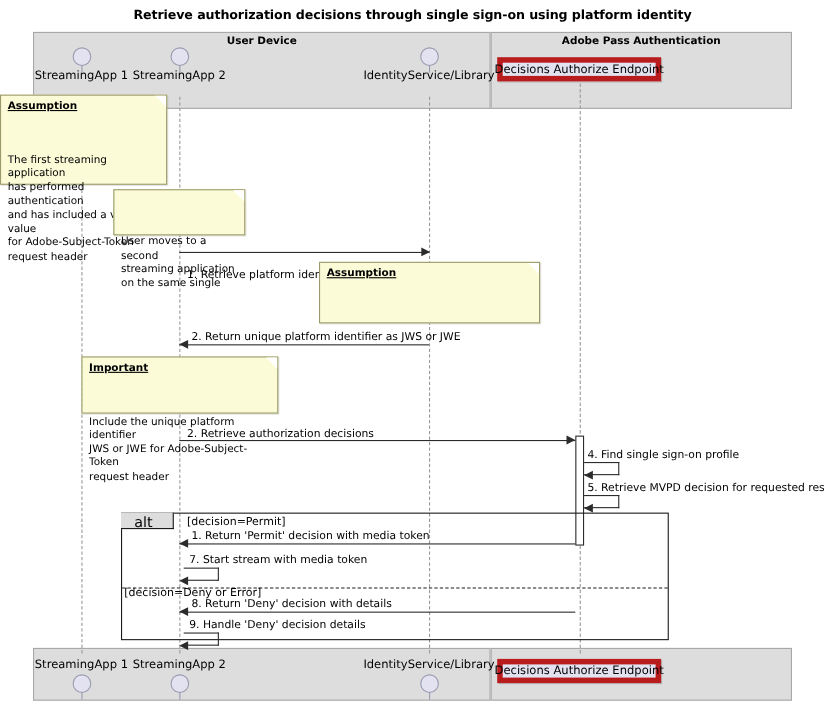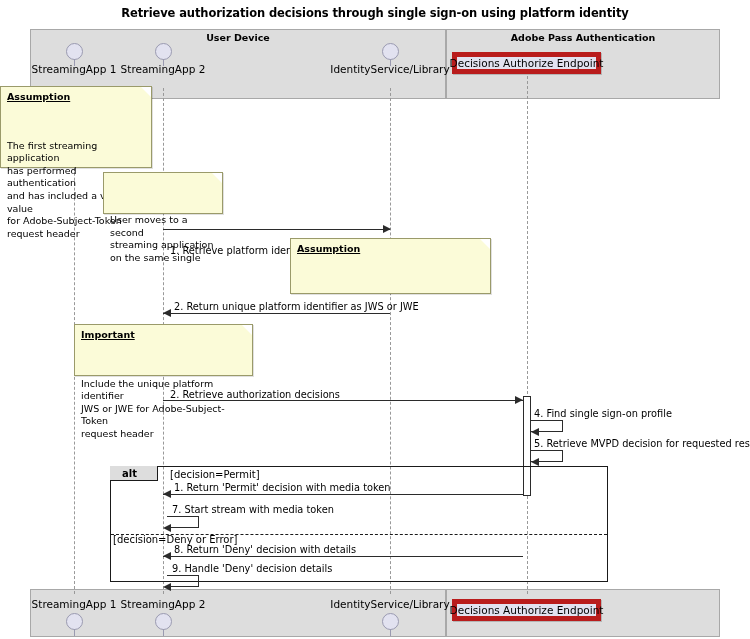--- a/index.html
+++ b/index.html
@@ -172,22 +172,22 @@
   }
   .frag-tab {
     position: absolute;
     border-right: 1.5px solid #1a1a1a;
     border-bottom: 1.5px solid #1a1a1a;
     box-sizing: border-box;
     background: #DDDDDD;
   }
   .frag-tab-label {
     position: absolute;
-    font-size: 10px;
-    font-weight: bold;
+    font-size: 13px;
+    font-weight: normal;
     color: #000;
   }
   .frag-divider {
     position: absolute;
     height: 0;
     border-top: 1px dashed #1a1a1a;
   }
   .frag-guard {
     position: absolute;
     font-size: 10px;

